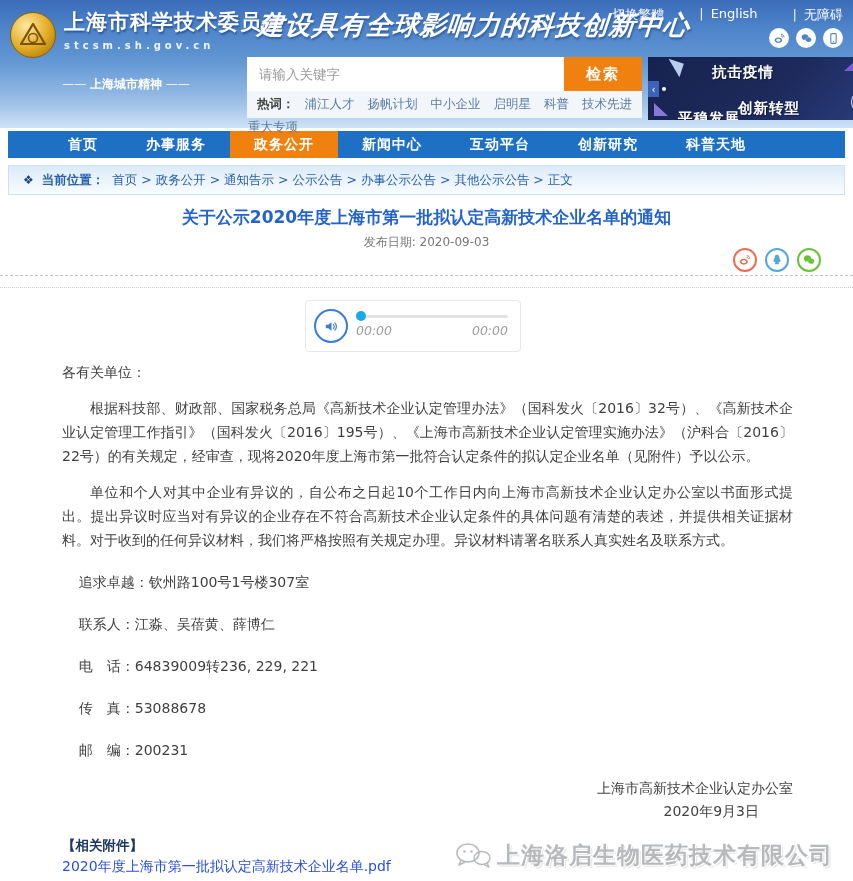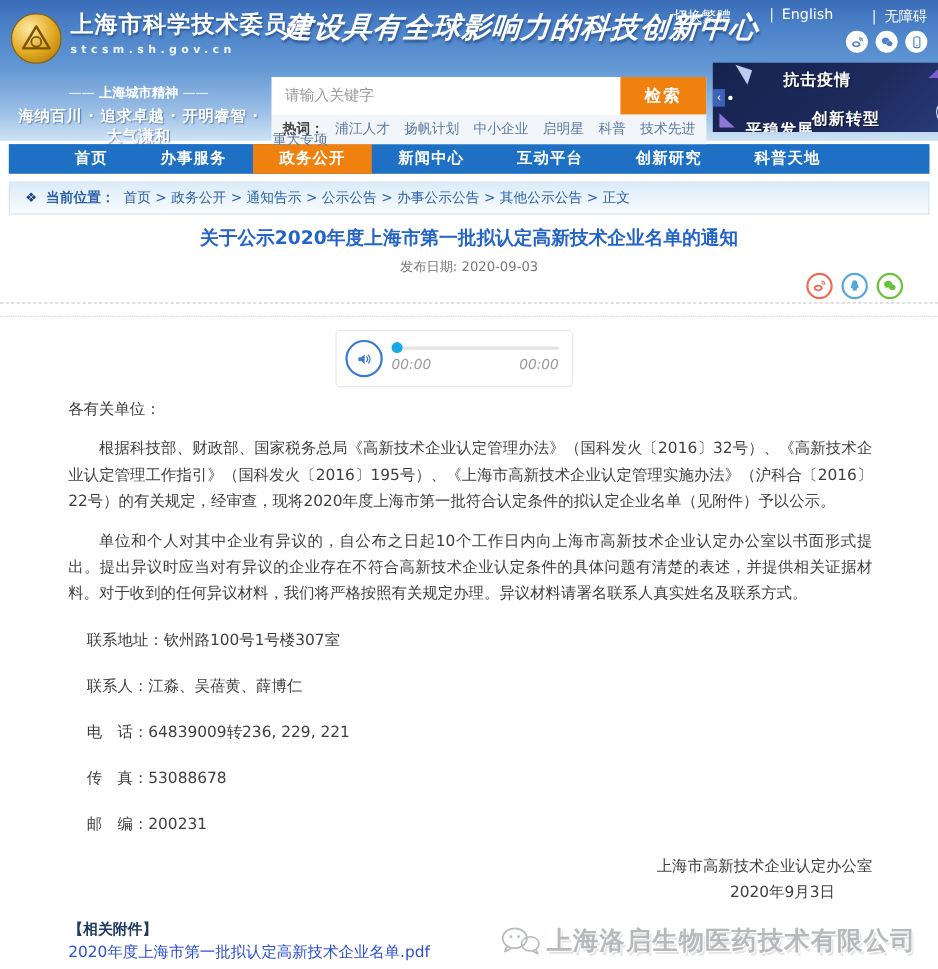--- a/index.html
+++ b/index.html
@@ -33,21 +33,21 @@
     text-shadow:1px 2px 2px rgba(20,50,110,.5); white-space:nowrap; }
   .top-links { position:absolute; right:10px; top:6px; color:#fff; font-size:13px; display:flex;gap:28px; }
   .top-links .toplink { cursor:pointer; }
   .top-links .toplink + .toplink:before { content:"|"; margin:0 7px; opacity:.9; }
   .top-icons { position:absolute; right:10px; top:28px; display:flex; gap:7px; }
   .top-icon { width:20px; height:20px; border-radius:50%; background:#fff; color:#4c82c8;
     display:flex; align-items:center; justify-content:center; cursor:pointer; }
   .top-icon svg { width:13px; height:13px; }
 
   
-  .search-box { position:absolute; left:247px; top:70px; width:395px; background:#fff; }
+  .search-box { position:absolute; left:247px; top:57px; width:395px; background:#fff; }
   .search-row { display:flex; height:34px; }
   .search-input { flex:1; border:none; outline:none; padding:0 12px; font-size:13.5px; color:#333;
     font-family:inherit; }
   .search-input::placeholder { color:#9a9a9a; }
   .search-btn { width:78px; background:var(--accent); color:#fff; border:none; font-size:15px;
     font-weight:bold; cursor:pointer; font-family:inherit; letter-spacing:2px; }
   .hotwords-row { display:flex; align-items:center; height:27px; background:#f2f6fa;
     padding:0 10px; font-size:12.5px; white-space:nowrap; overflow:hidden; }
   .hotwords-label { color:#444; font-weight:bold; margin-right:10px; }
   .hotword { color:#5b7ba3; margin-right:13px; cursor:pointer; }
@@ -153,21 +153,20 @@
             <circle cx="15" cy="18" r="4.5" fill="none" stroke="#7a5200" stroke-width="1.6"></circle>
           </svg>
       </div>
       <div class="site-text">
         <div class="site-title">上海市科学技术委员会</div>
         <div class="site-url">stcsm.sh.gov.cn</div>
       </div>
     </div>
     <div class="spirit">
       <div class="spirit-label">上海城市精神</div>
-      <div class="spirit-motto">海纳百川 · 追求卓越 · 开明睿智 · 大气谦和</div>
     </div>
     <div class="slogan">建设具有全球影响力的科技创新中心</div>
 
     <div class="top-links">
 
     <span class="toplink">切换繁體</span>
         <span class="toplink">English</span>
         <span class="toplink">无障碍</span>
       </div>
     <div class="top-icons">
@@ -289,21 +288,21 @@
 
   <div class="content">
     <p class="salutation">各有关单位：</p>
     <div>
 
     <p class="para">根据科技部、财政部、国家税务总局《高新技术企业认定管理办法》（国科发火〔2016〕32号）、《高新技术企业认定管理工作指引》（国科发火〔2016〕195号）、《上海市高新技术企业认定管理实施办法》（沪科合〔2016〕22号）的有关规定，经审查，现将2020年度上海市第一批符合认定条件的拟认定企业名单（见附件）予以公示。</p>
         <p class="para">单位和个人对其中企业有异议的，自公布之日起10个工作日内向上海市高新技术企业认定办公室以书面形式提出。提出异议时应当对有异议的企业存在不符合高新技术企业认定条件的具体问题有清楚的表述，并提供相关证据材料。对于收到的任何异议材料，我们将严格按照有关规定办理。异议材料请署名联系人真实姓名及联系方式。</p>
       </div>
     <div>
 
-    <p class="contact">联系地址：钦州路100号1号楼307室</p>
+    <p class="contact">追求卓越：钦州路100号1号楼307室</p>
         <p class="contact">联系人：江淼、吴蓓黄、薛博仁</p>
         <p class="contact">电　话：64839009转236, 229, 221</p>
         <p class="contact">传　真：53088678</p>
         <p class="contact">邮　编：200231</p>
       </div>
     <div class="sign">
       <div class="sign-org">上海市高新技术企业认定办公室</div>
       <div class="sign-date">2020年9月3日</div>
     </div>
     <div class="attach">

